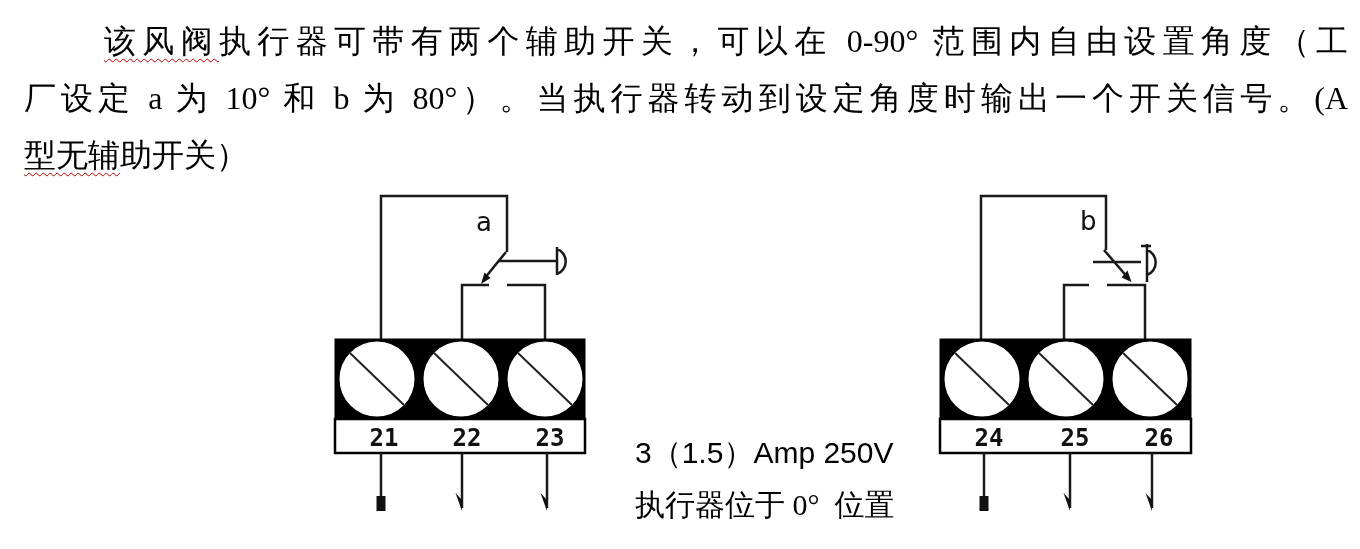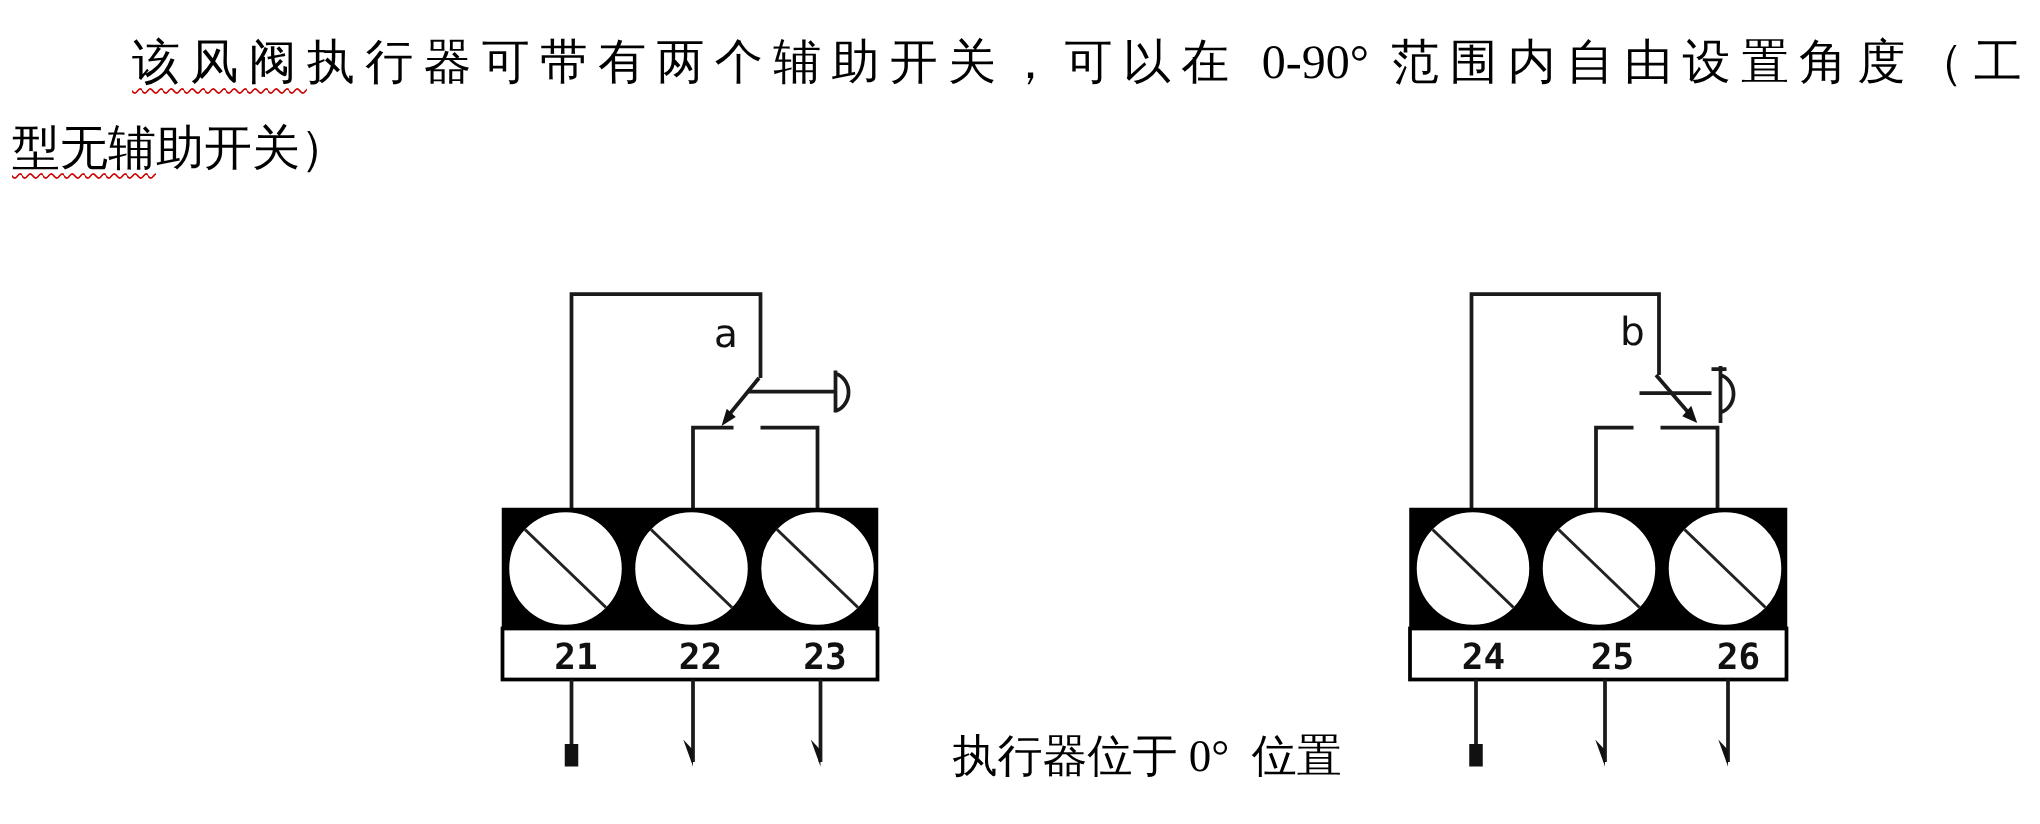--- a/index.html
+++ b/index.html
@@ -1,20 +1,20 @@
 <!DOCTYPE html>
 <html><head>
 <meta charset="utf-8">
 <style>
   html,body{margin:0;padding:0;background:#fff;}
   .canvas{position:relative;width:1360px;height:549px;background:#ffffff;overflow:hidden;
           font-family:"Liberation Serif","DejaVu Serif",serif;color:#000;}
   
   .para{position:absolute;left:0;top:13px;width:1360px;box-sizing:border-box;
-        padding:0 12px 0 8px;font-size:32px;line-height:57px;}
+        padding:0 12px 0 24px;font-size:32px;line-height:57px;}
   .pline{white-space:normal;}
   .pjust{text-align:justify;text-align-last:justify;}
   .indent{text-indent:80px;}
   .misspell{text-decoration-line:underline;text-decoration-style:wavy;
             text-decoration-color:#cc0000;text-decoration-thickness:1px;
             text-underline-offset:6px;}
   
   .cap1{position:absolute;left:635px;top:437px;font-family:"Liberation Sans","DejaVu Sans",sans-serif;
         font-size:30px;line-height:32px;white-space:pre;}
   .cap2{position:absolute;left:635px;top:488px;font-size:30px;line-height:34px;white-space:pre;text-align:right;}
@@ -30,23 +30,25 @@
   .swlabel{font-family:"DejaVu Sans","Liberation Sans",sans-serif;font-size:26px;fill:#111;}
   .solid{fill:#111;stroke:none;}
 </style>
 </head>
 <body>
 
 <div class="canvas">
 
   <div class="para">
     <div class="pline pjust indent"><span class="misspell">该风阀</span><span>执行器可带有两个辅助开关，可以在 0-90° 范围内自由设置角度（工</span></div>
+    <div class="pline pjust"><span>厂设定 a 为 10° 和 b 为 80°）。当执行器转动到设定角度时输出一个开关信号。(A</span></div>
     <div class="pline"><span class="misspell">型无辅</span><span>助开关）</span></div>
   </div>
 
+  <div class="cap1">3（1.5）Amp 250V</div>
   <div class="cap2">执行器位于 0°  位置</div>
 
   <svg class="diagram-layer" viewBox="0 0 1360 549">
 
     <g>
       <path class="wire" d="M381,340 V196 H507 V252"></path>
       <path class="wire" d="M506,252 L484,279"></path>
       <polygon class="solid" points="481,284 490.5,278 484.5,272.5"></polygon>
       <path class="wire" d="M498,261 H556"></path>
       <path class="wire" d="M557,247 V275 M557,249 A12,13 0 0 1 557,274"></path>

